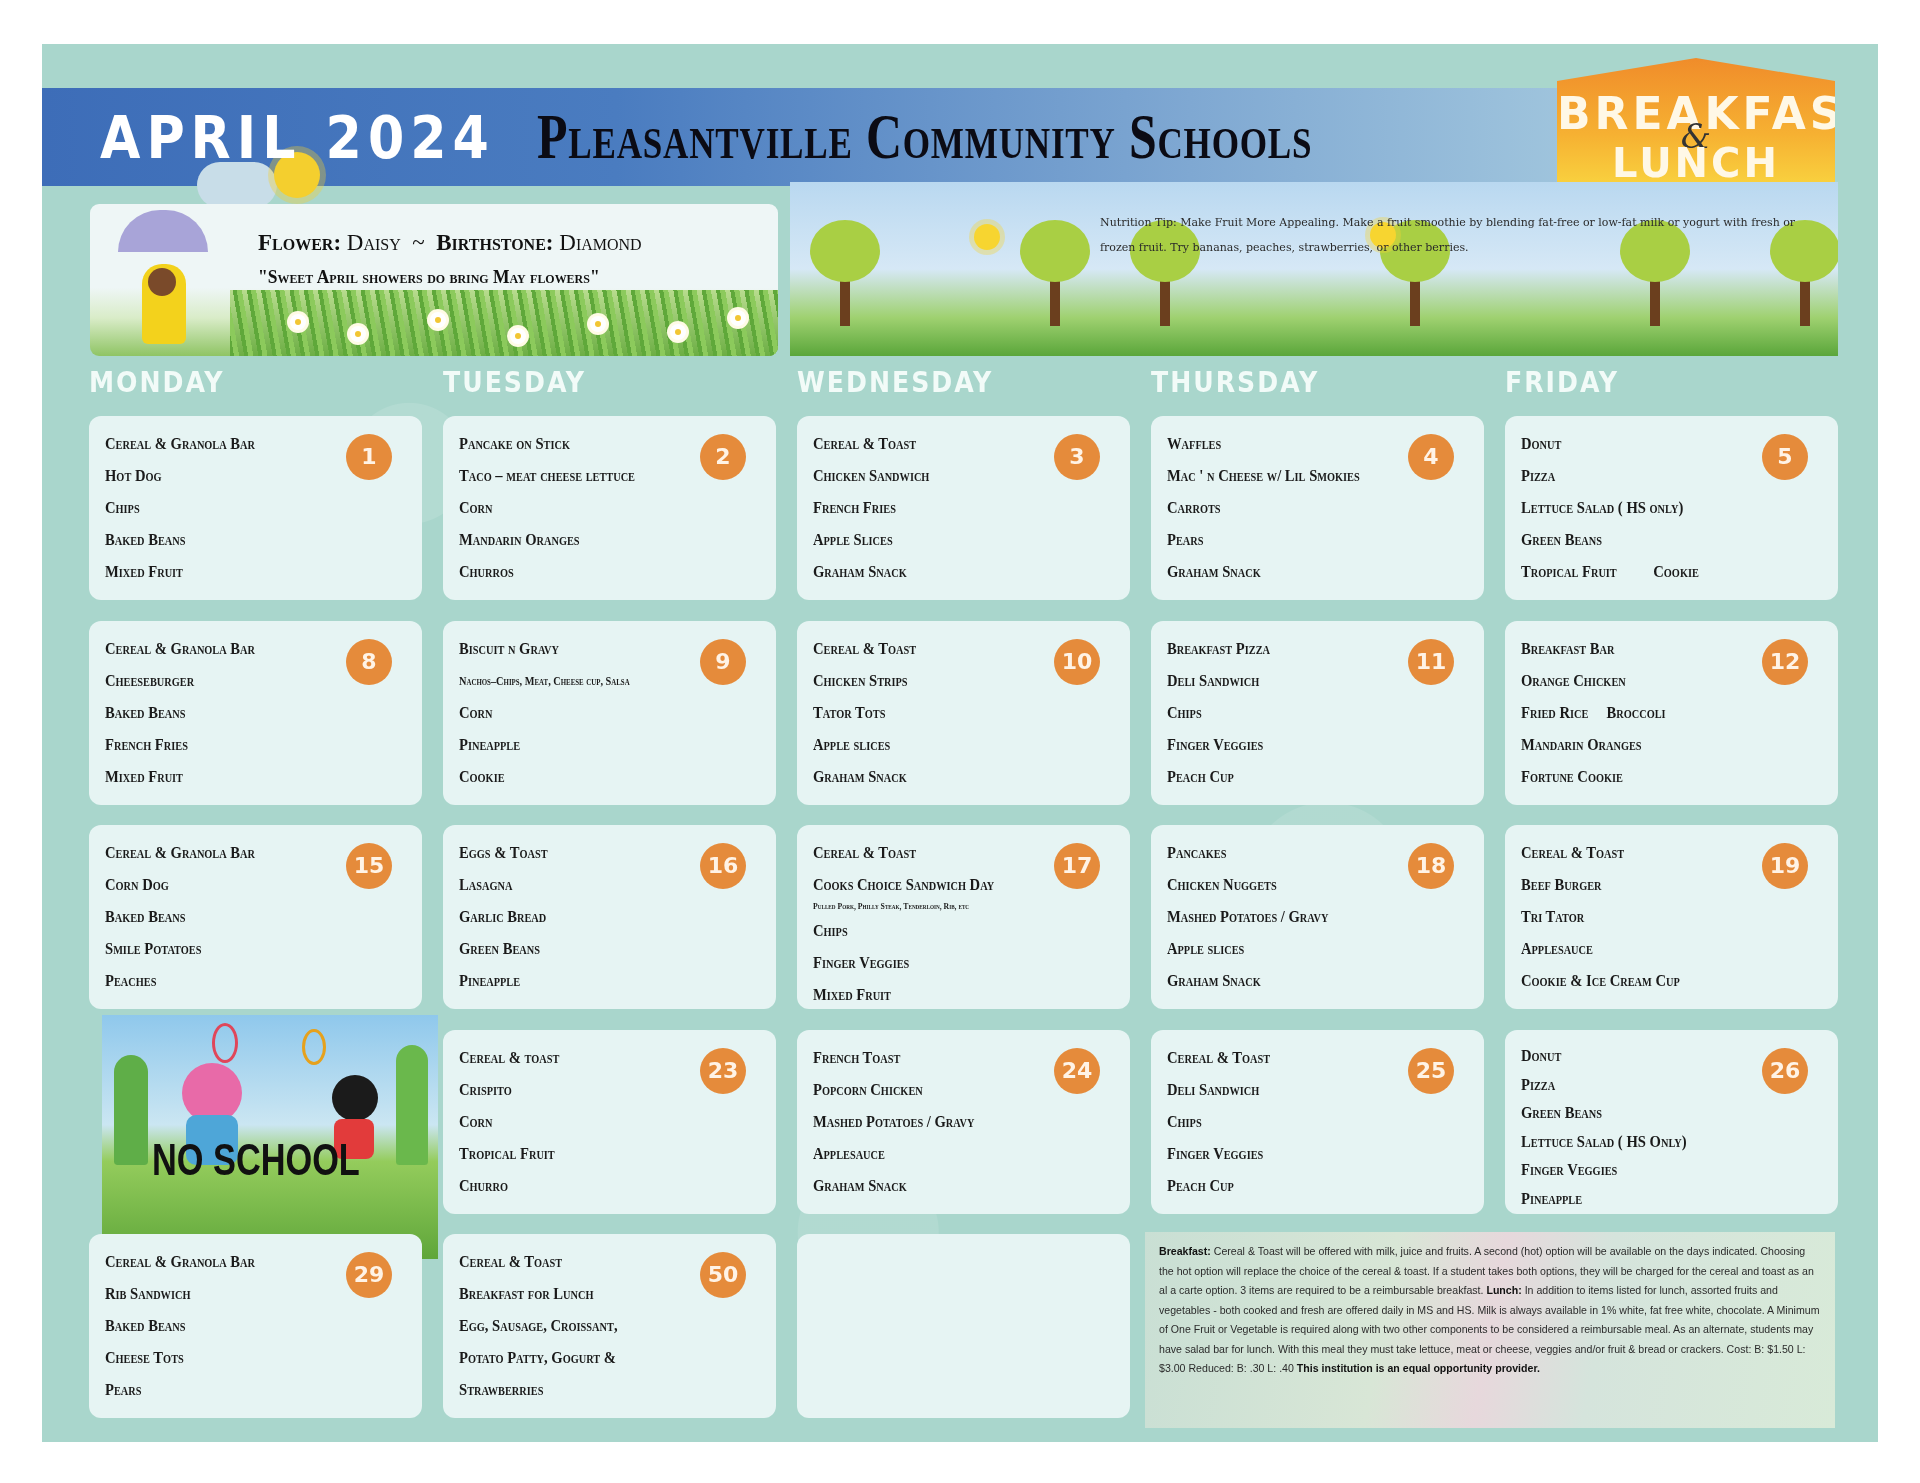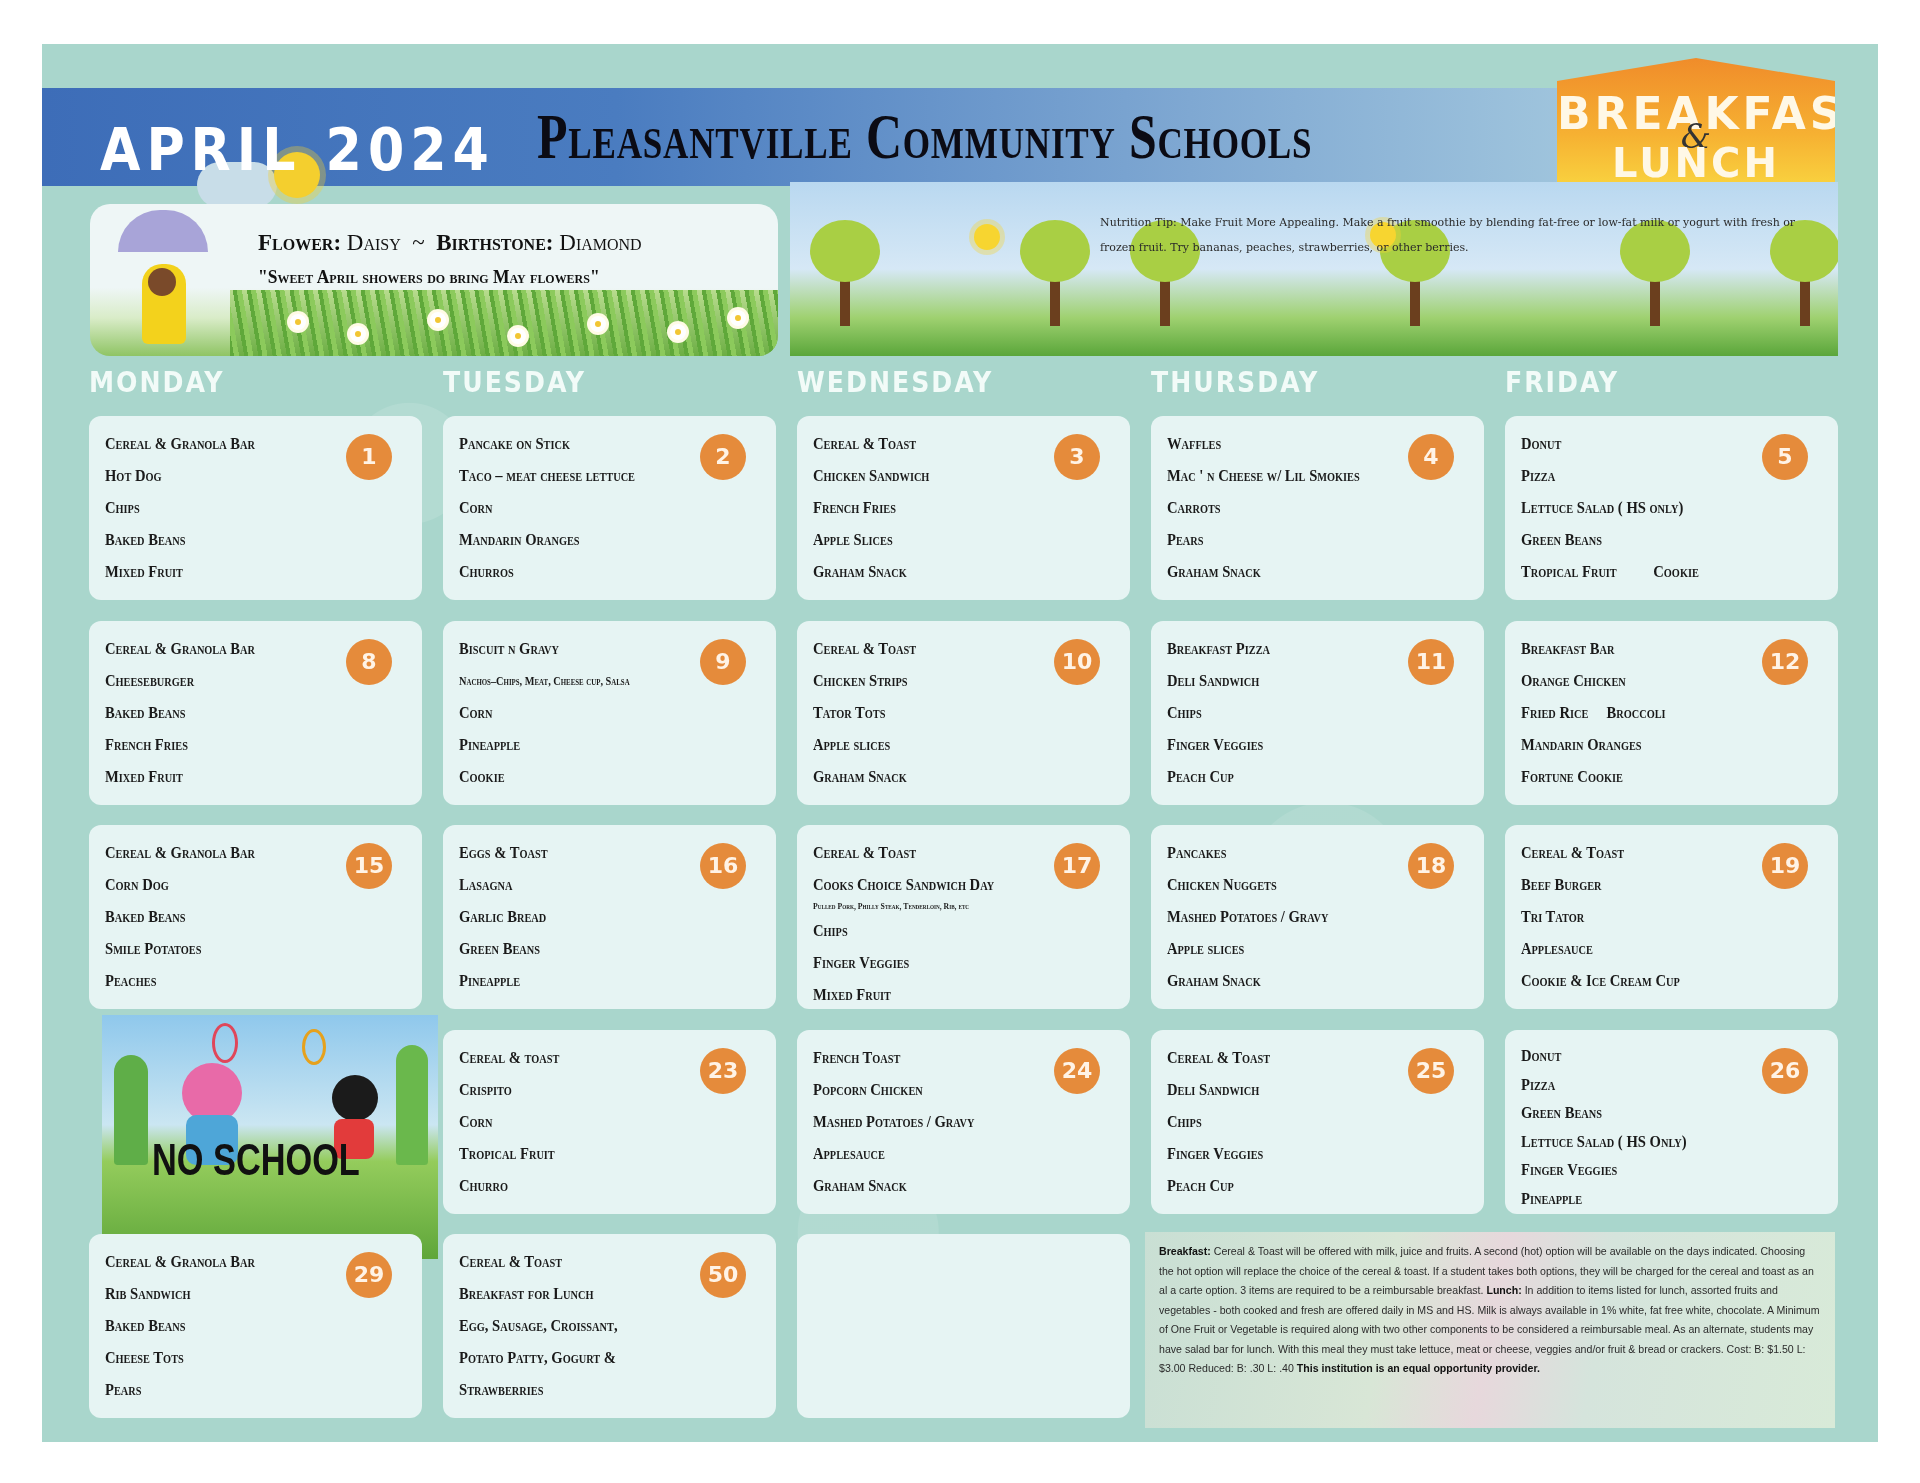--- a/index.html
+++ b/index.html
@@ -14,21 +14,21 @@
       radial-gradient(circle at 70% 60%, rgba(255,255,255,0.10) 0 80px, transparent 81px),
       radial-gradient(circle at 45% 85%, rgba(255,255,255,0.10) 0 70px, transparent 71px);
   }
 
   
   .header-band {
     position: absolute; left: 0; top: 44px; width: 1640px; height: 98px;
     background: linear-gradient(90deg, #3d6db8 0%, #4a7cc0 35%, #7fa8d2 70%, #a9cde0 100%);
   }
   .month-title {
-    position: absolute; left: 58px; top: 72px; color: #ffffff;
+    position: absolute; left: 58px; top: 60px; color: #ffffff;
     font-family: "DejaVu Sans Condensed", "DejaVu Sans", sans-serif;
     font-weight: bold; font-size: 58px; letter-spacing: 6px;
   }
   .school-title {
     position: absolute; left: 495px; top: 56px; color: #0b0b14;
     font-family: "Liberation Serif", serif; font-weight: bold;
     font-size: 64px; letter-spacing: 1px; font-variant: small-caps;
     transform: scaleX(0.78); transform-origin: left center;
   }
   .sun-deco {
@@ -47,21 +47,21 @@
     text-align: center; color: #fff8e6;
   }
   .badge-bl .b1 { position: absolute; left: 0; right: 0; top: 30px; font-size: 44px; font-weight: bold; letter-spacing: 4px; }
   .badge-bl .amp { position: absolute; left: 0; right: 0; top: 58px; font-size: 34px; color: #333; font-family: "DejaVu Serif", serif; font-style: italic; }
   .badge-bl .b2 { position: absolute; left: 0; right: 0; top: 82px; font-size: 40px; font-weight: bold; letter-spacing: 3px; }
 
   
   .info-left {
     position: absolute; left: 48px; top: 160px; width: 688px; height: 152px;
     background: linear-gradient(180deg, #eef6f6 0%, #eef6f6 55%, #d9ecc8 75%, #8fc464 100%);
-    border-radius: 20px; overflow: hidden;
+    border-radius: 9px; overflow: hidden;
   }
   .grass {
     position: absolute; left: 140px; bottom: 0; width: 548px; height: 66px;
     background:
       repeating-linear-gradient(80deg, #5fa83a 0 4px, #8cca5c 4px 9px, transparent 9px 14px),
       linear-gradient(180deg, #b8dc8e, #6cae44);
   }
   .daisy { position: absolute; width: 16px; height: 16px; border-radius: 50%; background: #fff; box-shadow: 0 0 0 3px #fffbe6; }
   .daisy::after { content:""; position:absolute; left:5px; top:5px; width:6px; height:6px; border-radius:50%; background:#f2c634; }
   .girl-umbrella { position: absolute; left: 28px; top: 6px; width: 90px; height: 42px; background: #a8a4d8; border-radius: 45px 45px 0 0; }

